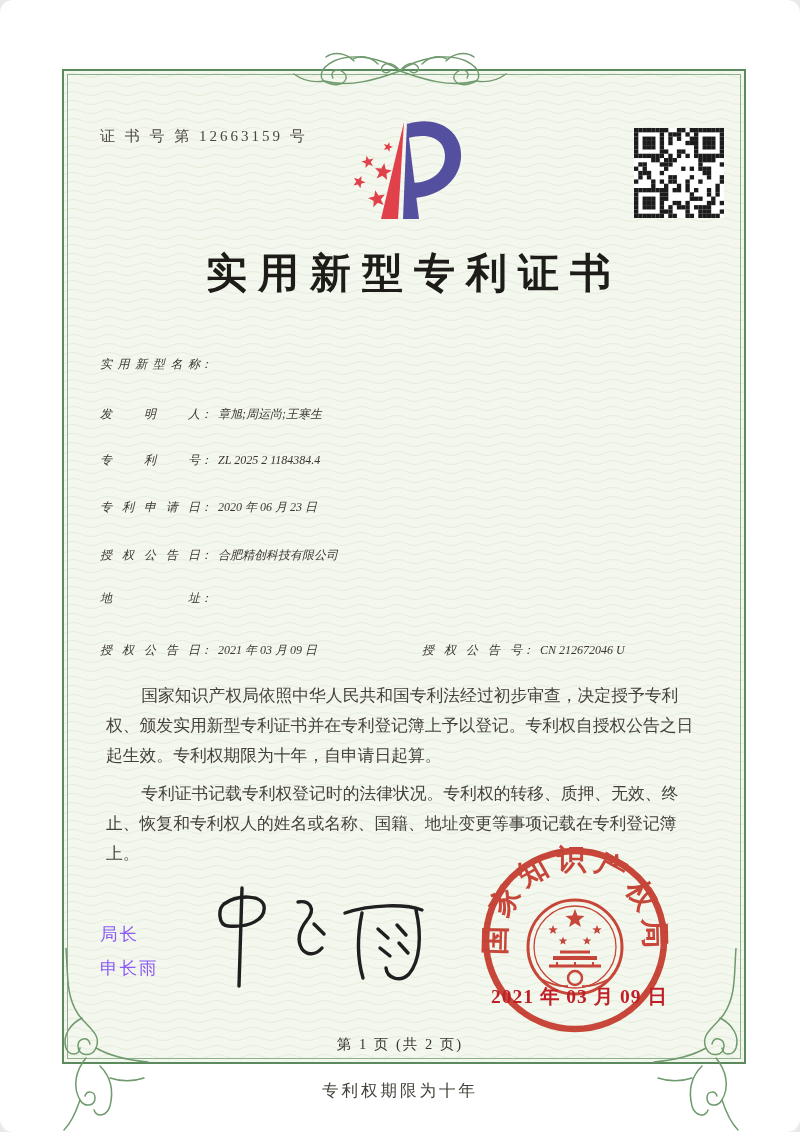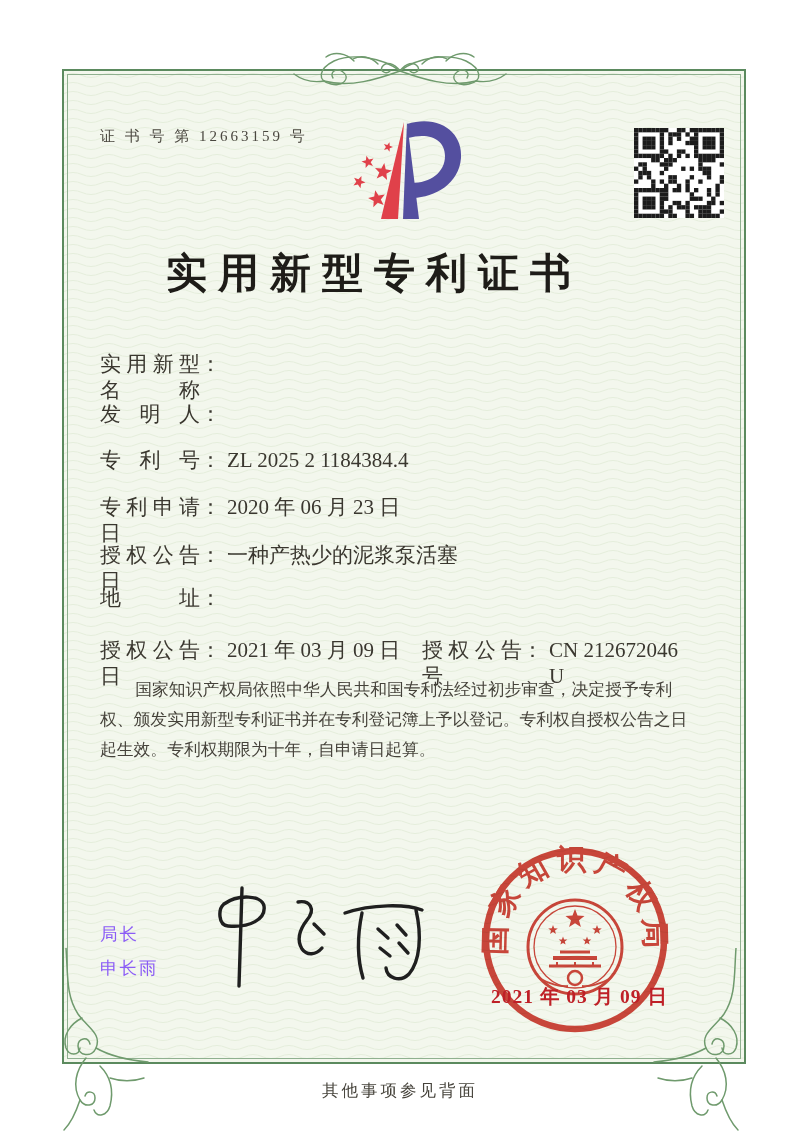--- a/index.html
+++ b/index.html
@@ -1,50 +1,51 @@
 <!DOCTYPE html>
 <html><head>
 <meta charset="utf-8">
 <style>
   html,body{margin:0;padding:0;background:#e9e9e9;}
   .page{
     position:relative;width:800px;height:1132px;margin:0 auto;
     background:#ffffff;overflow:hidden;
     font-family:"Liberation Serif","DejaVu Serif",serif;
     color:#33312c;
+    border-radius:13px;
   }
   
   .frame{
     position:absolute;left:62px;top:69px;width:684px;height:995px;
     border:2px solid #5b8a5e;background:#f3f7ed;box-sizing:border-box;
   }
   .frame-inner{
     position:absolute;left:3px;top:3px;right:3px;bottom:3px;
     border:1px solid #8fb08f;
   }
   .guilloche{position:absolute;left:0;top:0;width:100%;height:100%;opacity:.55;}
   .abs{position:absolute;}
   .cert-no{left:100px;top:127px;font-size:15px;letter-spacing:3px;color:#4a473f;}
   .title{
     left:0;top:246px;width:748px;text-align:center;
-    font-size:41px;font-weight:700;letter-spacing:11px;color:#1e1c18;
-  }
-  .fields{left:100px;width:590px;font-size:21px;color:#3a372f;}
+    font-size:41px;font-weight:700;letter-spacing:11px;color:#1e1c18;padding-left:40px;
+  }
+  .fields{left:100px;width:590px;font-size:12px;color:#3a372f;font-style:italic;}
   .frow{display:flex;align-items:flex-start;line-height:26px;}
   .flabel{
     display:inline-block;width:100px;text-align:justify;text-align-last:justify;
     flex:0 0 100px;color:#3a372f;
   }
   .fcolon{flex:0 0 auto;margin-right:6px;}
   .fvalue{flex:1;}
   .addr{max-width:462px;}
   .pair{display:flex;}
   .pair1{width:322px;flex:0 0 322px;justify-content:center;}
   .paras{left:98px;top:673px;width:606px;font-size:16.8px;line-height:30px;color:#45423a;}
-  .paras p{margin:2px;text-indent:2.1em;}
+  .paras p{margin:8px;text-indent:2.1em;}
   .sig-label{left:100px;font-size:17.5px;color:#8b5cf6;letter-spacing:2px;}
   .sig-svg{left:210px;top:882px;}
   .seal-svg{left:477px;top:842px;mix-blend-mode:multiply;opacity:.93;}
   .seal-date{
     left:491px;top:983px;font-size:19.5px;font-weight:600;color:#bf2027;
     letter-spacing:1px;z-index:6;
   }
   .page-info{left:0;top:1035px;width:800px;text-align:center;font-size:14.5px;color:#3a372f;letter-spacing:2px;}
   .back-note{left:0;top:1080px;width:800px;text-align:center;font-size:16.5px;color:#45423a;letter-spacing:3px;}
   .logo-svg{left:335px;top:110px;}
@@ -347,41 +348,42 @@
   <div class="abs fields" style="top:351px">
     <div class="frow">
       <span class="flabel">实用新型名称</span>
         <span class="fcolon">：</span>
     </div>
   </div>
   <div class="abs fields" style="top:401px">
     <div class="frow">
       <span class="flabel">发明人</span>
         <span class="fcolon">：</span>
+      <span class="fvalue">章旭;周运尚;王寒生</span>
     </div>
   </div>
   <div class="abs fields" style="top:447px">
     <div class="frow">
       <span class="flabel">专利号</span>
         <span class="fcolon">：</span>
       <span class="fvalue">ZL 2025 2 1184384.4</span>
     </div>
   </div>
   <div class="abs fields" style="top:494px">
     <div class="frow">
       <span class="flabel">专利申请日</span>
         <span class="fcolon">：</span>
       <span class="fvalue">2020 年 06 月 23 日</span>
     </div>
   </div>
   <div class="abs fields" style="top:542px">
     <div class="frow">
       <span class="flabel">授权公告日</span>
         <span class="fcolon">：</span>
-      <span class="fvalue">一种产热少的泥浆泵活塞</span>
+      <span class="fvalue">合肥精创科技有限公司</span>
     </div>
   </div>
   <div class="abs fields" style="top:585px">
     <div class="frow">
       <span class="flabel">地址</span>
         <span class="fcolon">：</span>
     </div>
   </div>
   <div class="abs fields" style="top:637px">
     <div class="frow">
@@ -393,20 +395,21 @@
       <span class="pair">
         <span class="flabel">授权公告号</span>
           <span class="fcolon">：</span>
         <span class="fvalue">CN 212672046 U</span>
       </span>
     </div>
   </div>
 
   <div class="abs paras">
     <p>国家知识产权局依照中华人民共和国专利法经过初步审查，决定授予专利权、颁发实用新型专利证书并在专利登记簿上予以登记。专利权自授权公告之日起生效。专利权期限为十年，自申请日起算。</p>
+    <p>专利证书记载专利权登记时的法律状况。专利权的转移、质押、无效、终止、恢复和专利权人的姓名或名称、国籍、地址变更等事项记载在专利登记簿上。</p>
   </div>
 
   <div class="abs sig-label" style="top:922px">局长</div>
   <div class="abs sig-label" style="top:956px">申长雨</div>
 
   <svg class="abs sig-svg" width="225" height="110" viewBox="0 0 225 110">
     <g fill="none" stroke="#1f1f1f" stroke-width="3.4" stroke-linecap="round" stroke-linejoin="round">
       <path d="M14,22 C28,12 52,13 54,24 C56,37 40,46 18,44 C8,43 8,27 14,22"></path>
       <path d="M32,6 C31,38 30,74 29,104"></path>
       <path d="M88,20 C100,18 106,27 97,38 C90,47 86,57 92,67 C97,74 106,73 112,66"></path>
@@ -442,15 +445,16 @@
       <path d="M76,116 h44" stroke-width="4"></path>
       <path d="M83,110 h30" stroke-width="3"></path>
       <path d="M72,124 h52" stroke-width="3"></path>
       <path d="M80,120 v4 M98,120 v4 M116,120 v4" stroke-width="2"></path>
       <circle cx="98" cy="136" r="7" stroke-width="2.5"></circle>
       <path d="M62,136 C72,142 84,145 91,144 M134,136 C124,142 112,145 105,144" stroke-width="2"></path>
     </g>
   </svg>
   <div class="abs seal-date">2021 年 03 月 09 日</div>
 
-  <div class="abs back-note">其他事项参见背面</div>
+  <div class="abs page-info">第 1 页 (共 2 页)</div>
+  <div class="abs back-note">专利权期限为十年</div>
 
 </div>
 
 </body></html>

